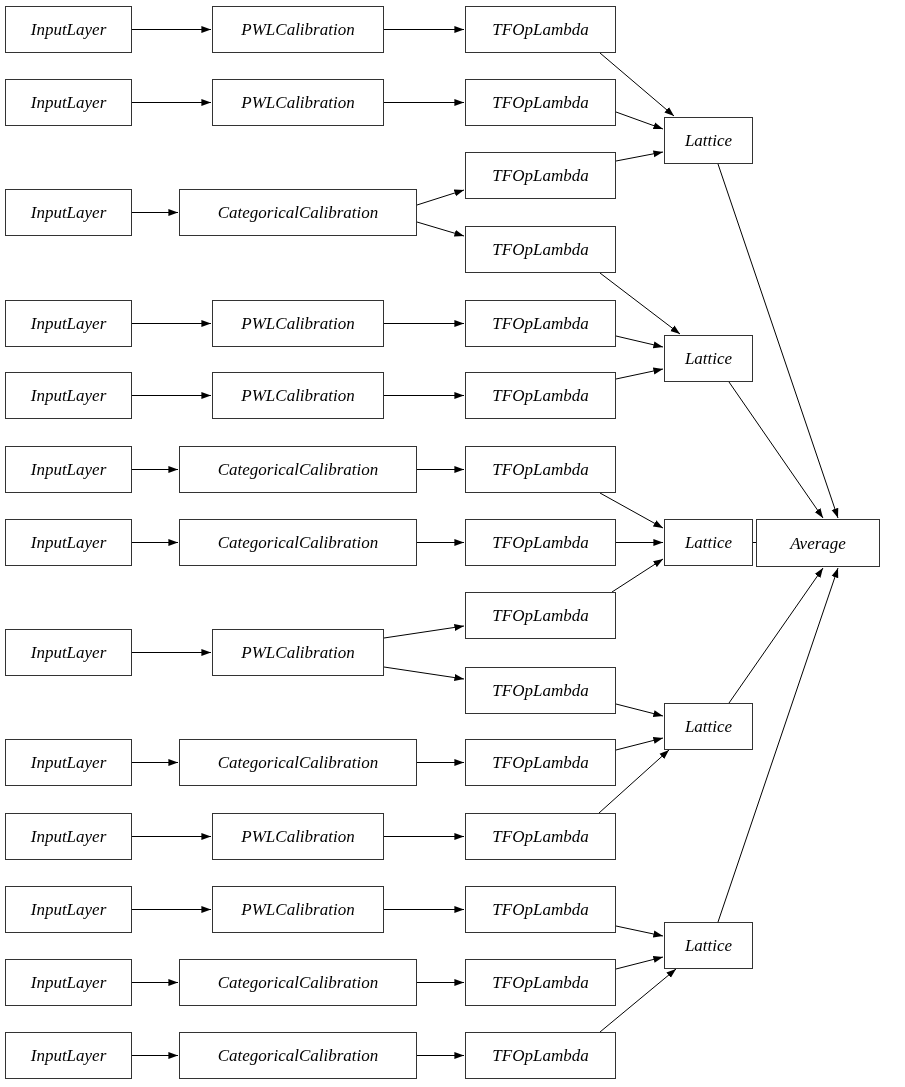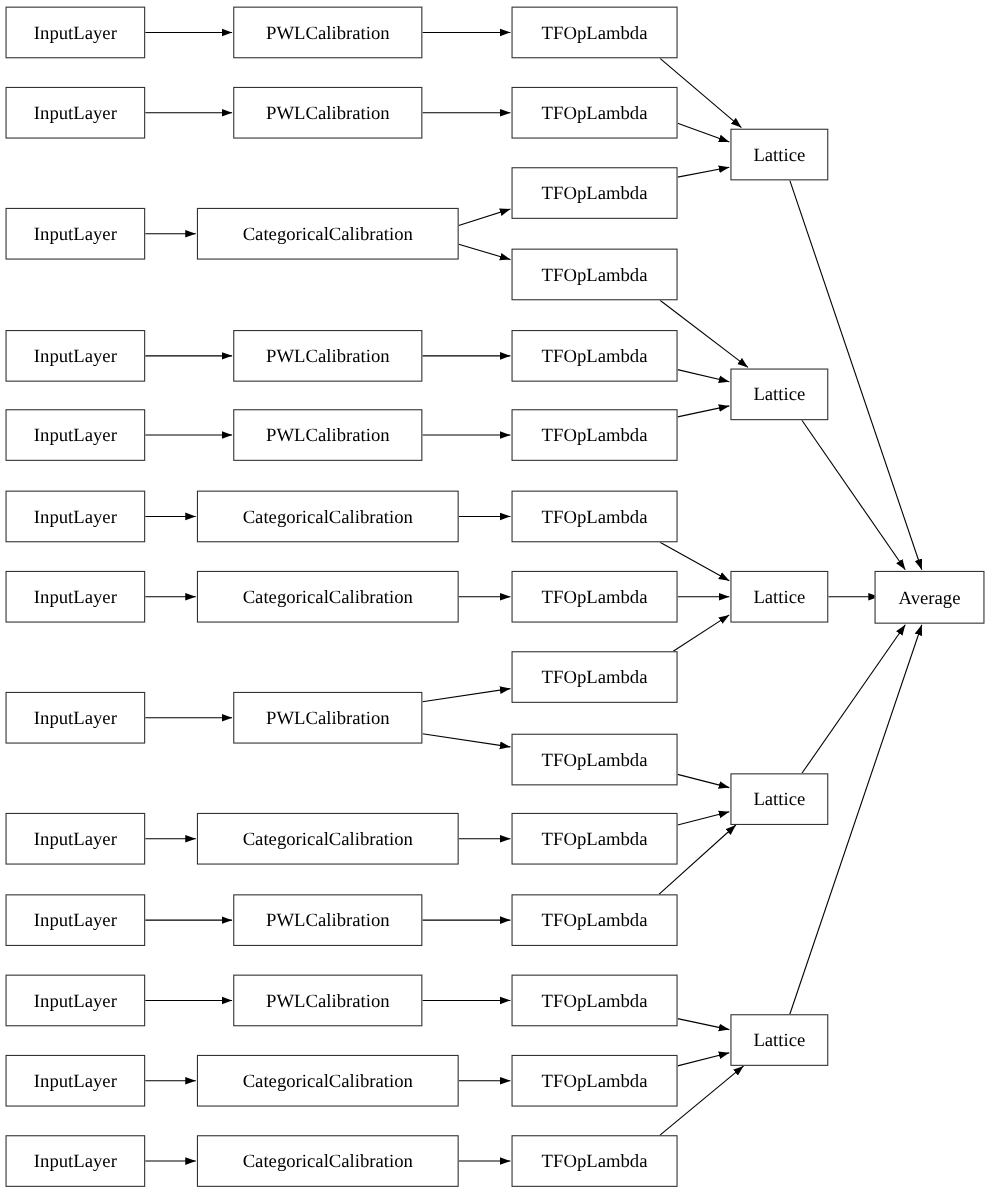--- a/index.html
+++ b/index.html
@@ -3,20 +3,21 @@
 <meta charset="utf-8">
 <style>
   html, body { margin: 0; padding: 0; background: #ffffff; }
   #canvas {
     position: relative;
     width: 905px;
     height: 1087px;
     background: #ffffff;
     font-family: "Liberation Serif", "DejaVu Serif", serif;
     overflow: hidden;
+    font-style: italic;
   }
   .node {
     position: absolute;
     box-sizing: border-box;
     border: 1px solid #333333;
     background: #ffffff;
     color: #000000;
     display: flex;
     align-items: center;
     justify-content: center;
@@ -152,15 +153,15 @@
   <div class="node" style="left:465px;top:886px;width:151px;height:47px">TFOpLambda</div>
   <div class="node" style="left:465px;top:959px;width:151px;height:47px">TFOpLambda</div>
   <div class="node" style="left:465px;top:1032px;width:151px;height:47px">TFOpLambda</div>
 
   <div class="node" style="left:664px;top:117px;width:89px;height:47px">Lattice</div>
   <div class="node" style="left:664px;top:335px;width:89px;height:47px">Lattice</div>
   <div class="node" style="left:664px;top:519px;width:89px;height:47px">Lattice</div>
   <div class="node" style="left:664px;top:703px;width:89px;height:47px">Lattice</div>
   <div class="node" style="left:664px;top:922px;width:89px;height:47px">Lattice</div>
 
-  <div class="node" style="left:795px;top:519px;width:100px;height:48px">Average</div>
+  <div class="node" style="left:756px;top:519px;width:124px;height:48px">Average</div>
 
 </div>
 
 </body></html>

